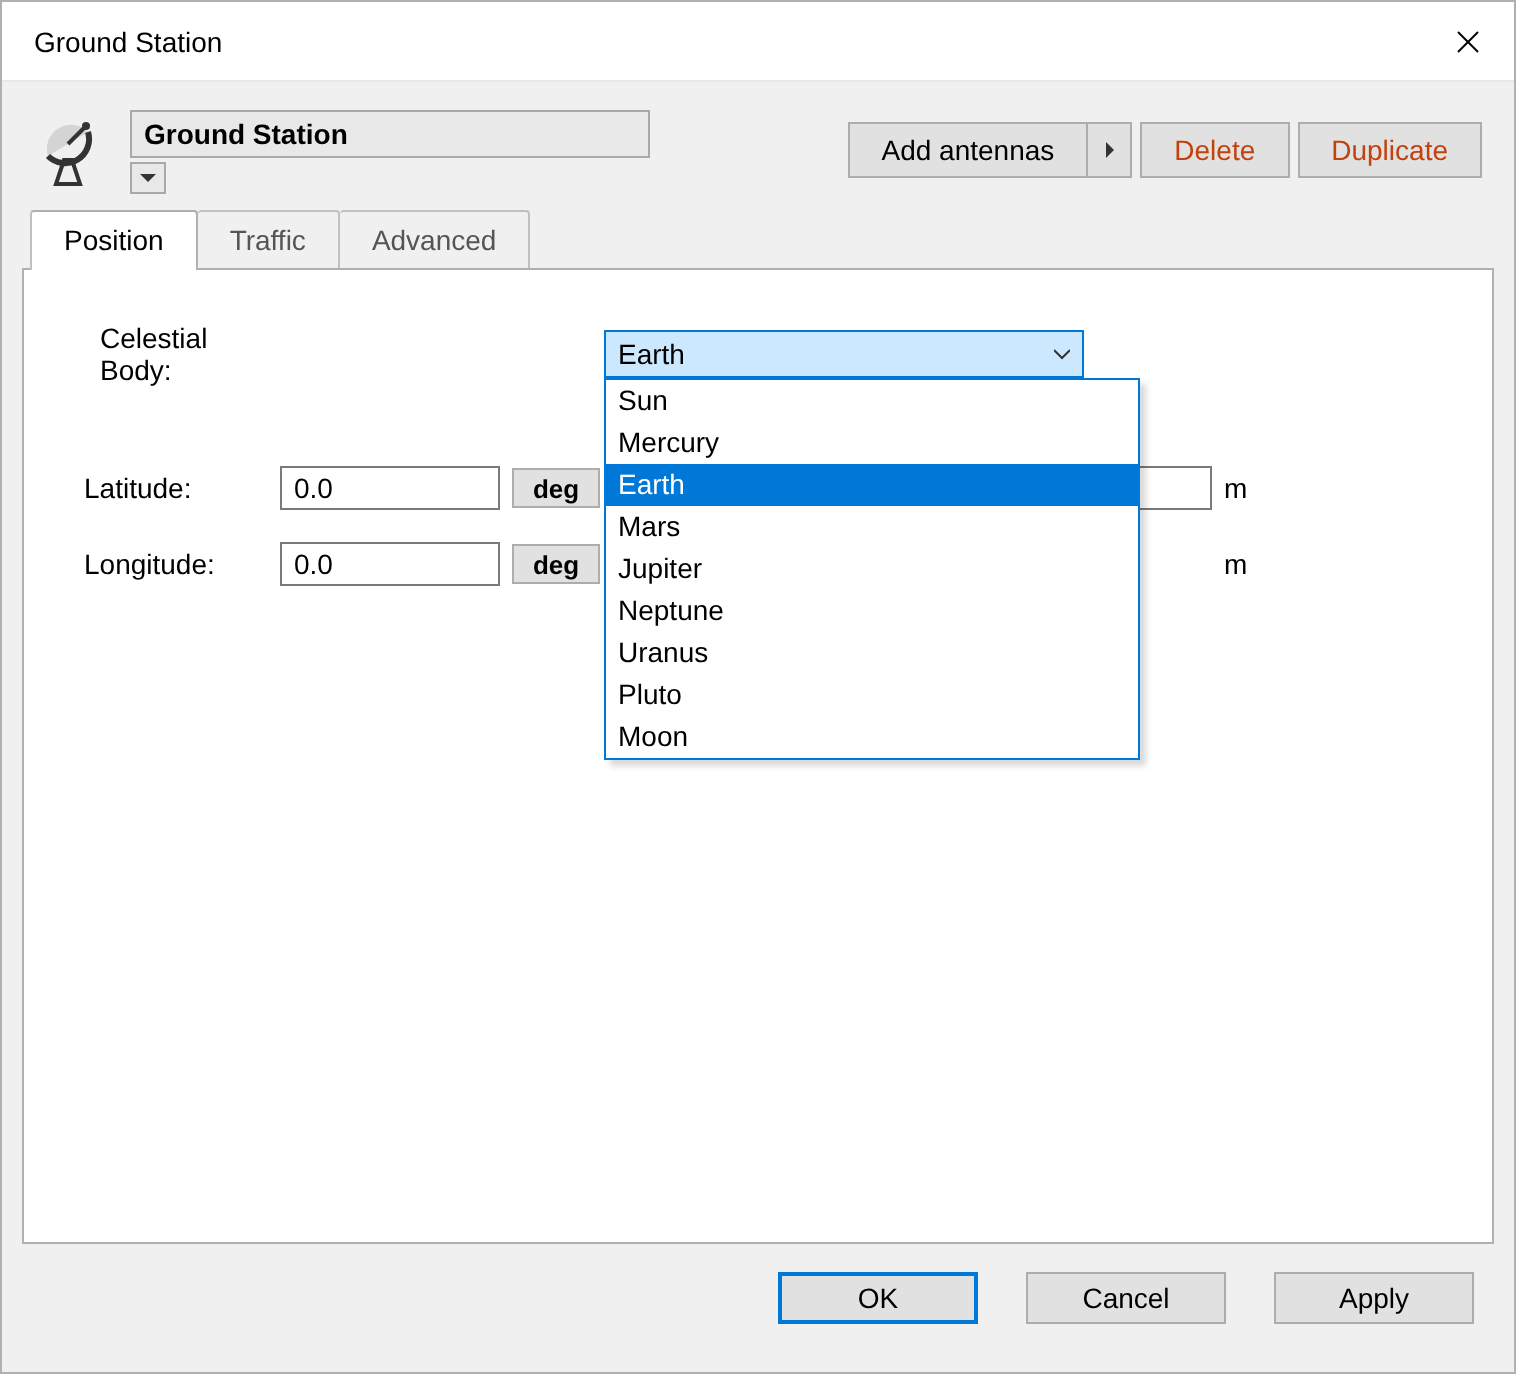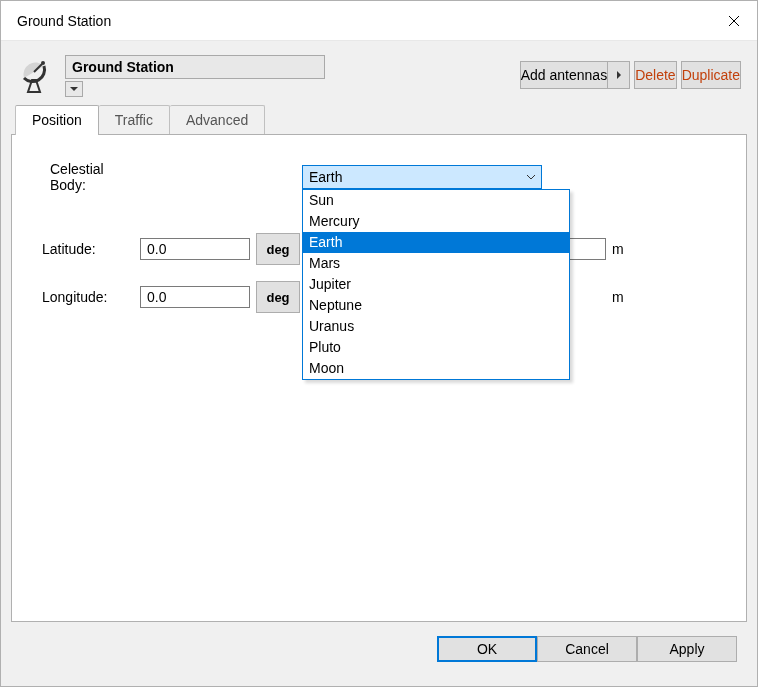--- a/index.html
+++ b/index.html
@@ -95,21 +95,21 @@
     margin-top: 6px;
     margin-right: 6px;
   }
   .split-button {
     display: flex;
   }
   .btn {
     height: 28px;
     border: 1px solid #adadad;
     background: #e1e1e1;
-    padding: 0 0;
+    padding: 0 16px;
     font-family: inherit;
     font-size: 14px;
     display: inline-flex;
     align-items: center;
     justify-content: center;
     cursor: pointer;
   }
   .btn:disabled {
     color: #c2410c;
     cursor: default;
@@ -210,21 +210,21 @@
     width: 110px;
     height: 22px;
     border: 1px solid #7a7a7a;
     padding: 1px 6px;
     font-family: inherit;
     font-size: 14px;
     margin-left: -2px;
   }
   .unit-btn {
     width: 44px;
-    height: 32px;
+    height: 20px;
     border: 1px solid #adadad;
     background: #e1e1e1;
     font-weight: bold;
     font-size: 13px;
     display: inline-flex;
     align-items: center;
     justify-content: center;
     cursor: pointer;
     margin-left: 6px;
   }
@@ -249,21 +249,21 @@
     font-size: 14px;
   }
   .unit-label {
     width: 20px;
     font-size: 14px;
   }
   .footer {
     display: flex;
     justify-content: flex-end;
     align-items: center;
-    gap: 0;
+    gap: 24px;
     padding: 14px 10px 14px 0;
     background: #f0f0f0;
   }
   .dlg-btn {
     width: 100px;
     height: 26px;
     border: 1px solid #adadad;
     background: #e1e1e1;
     font-family: inherit;
     font-size: 14px;

